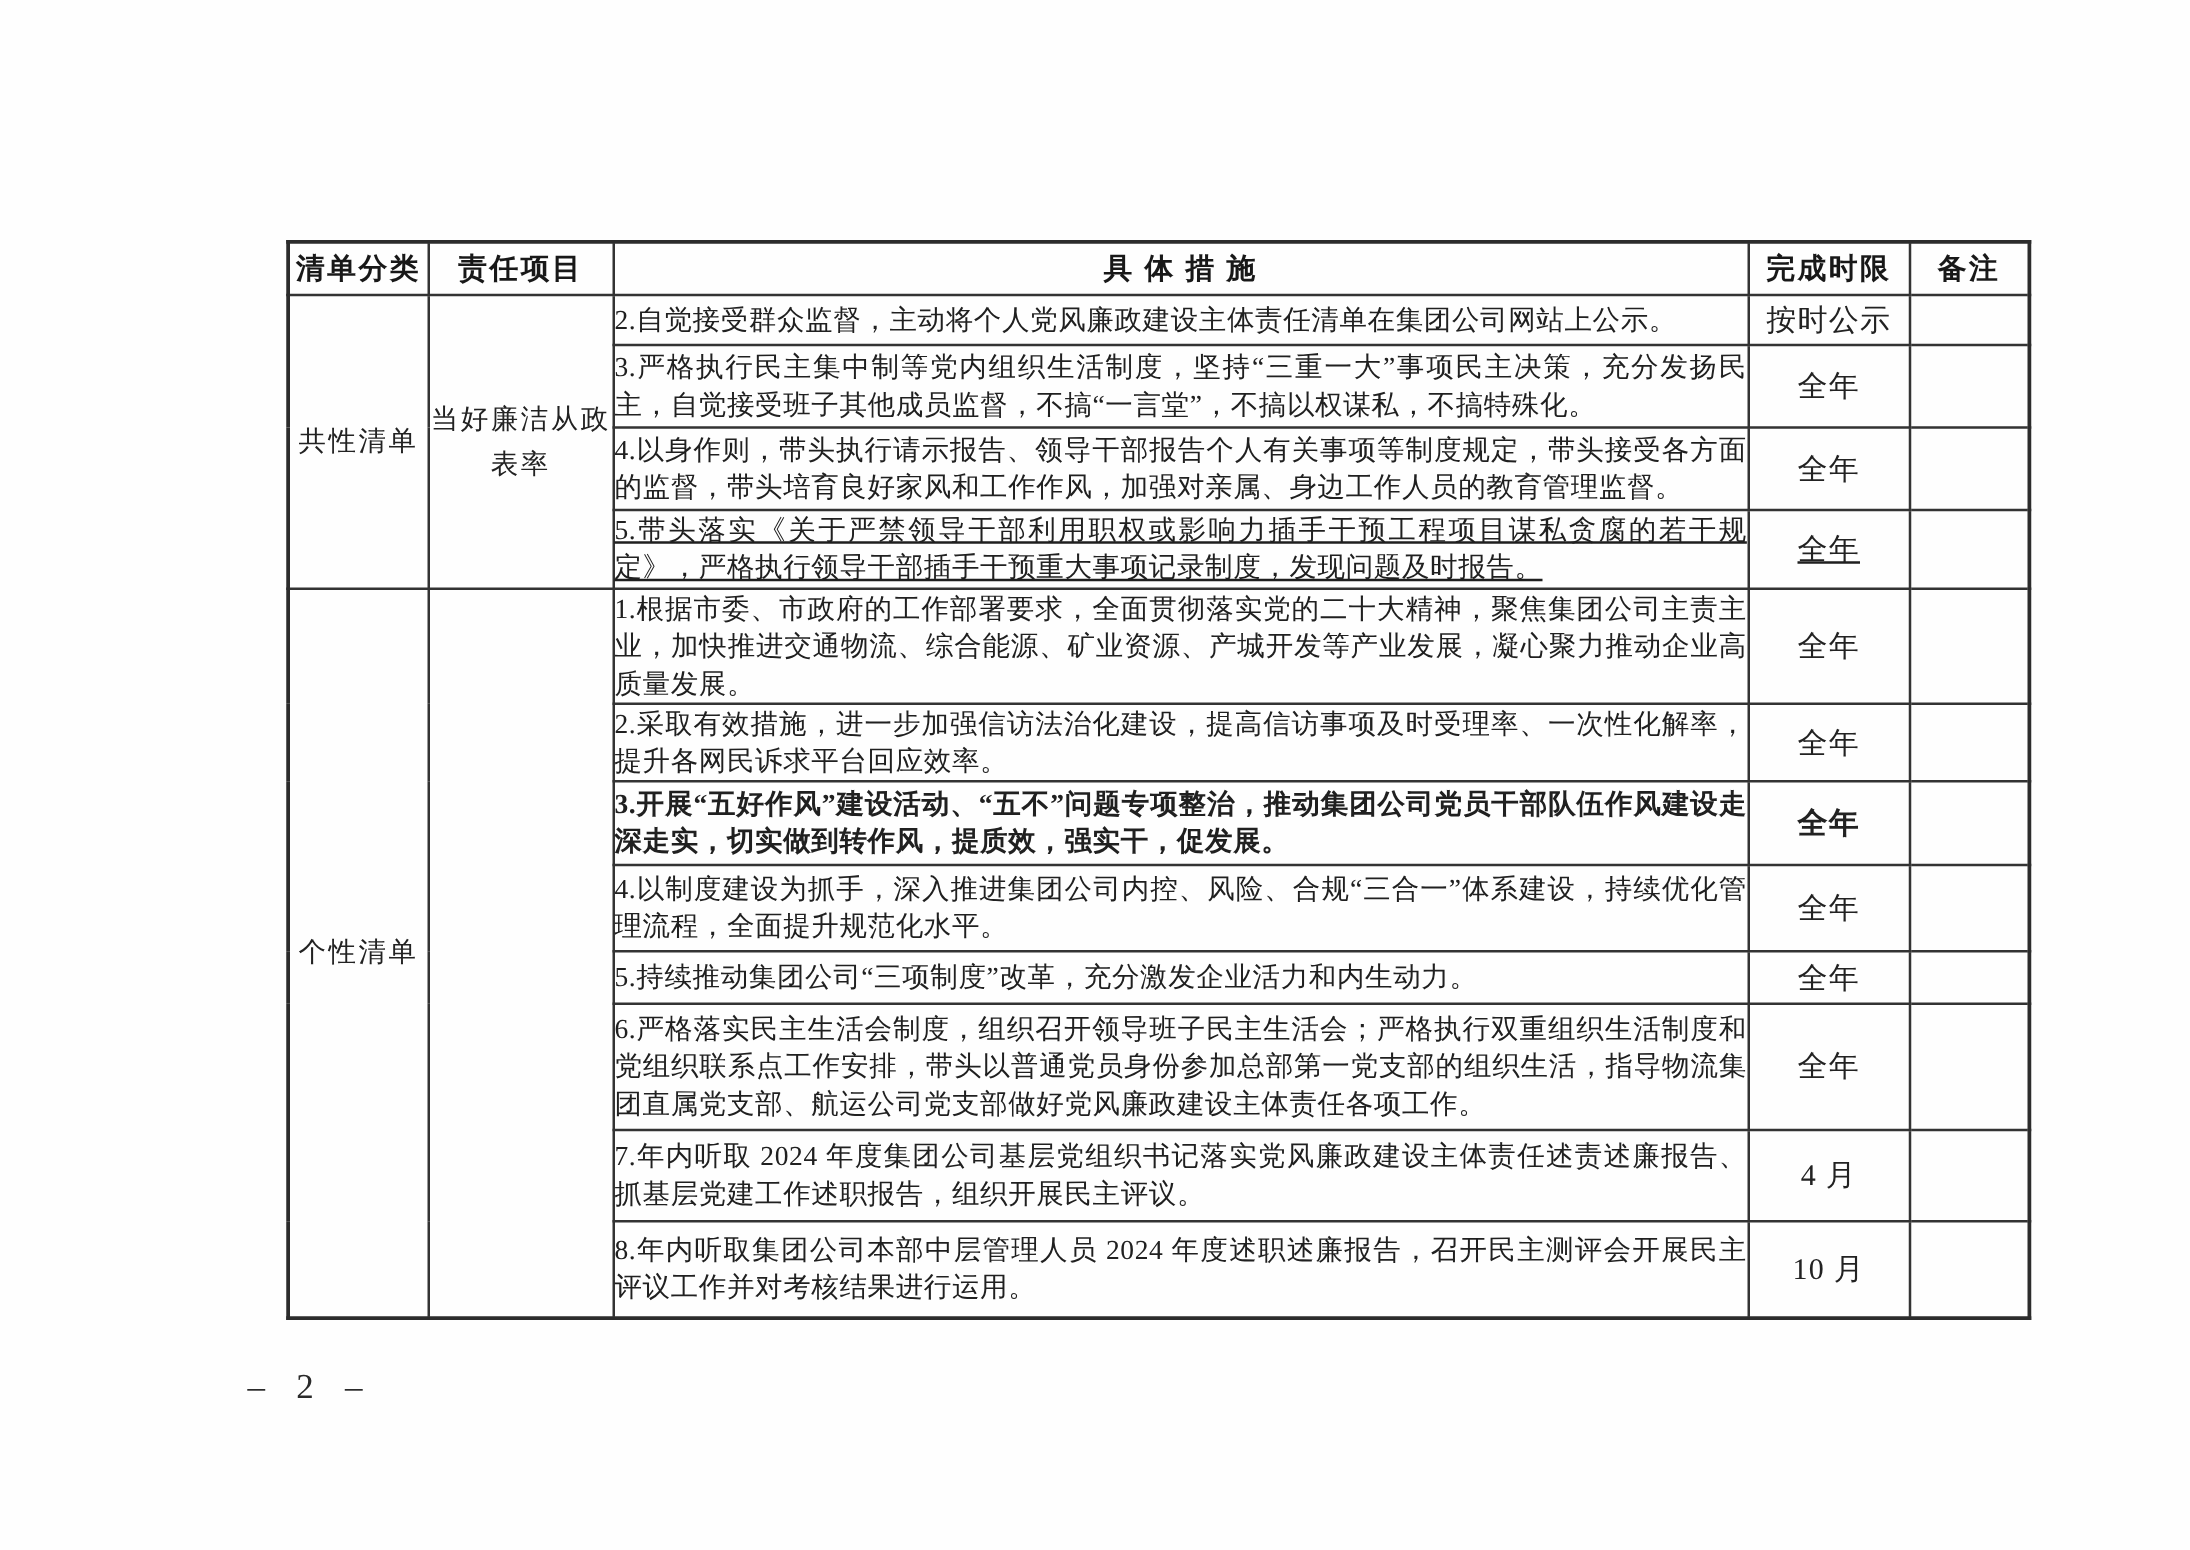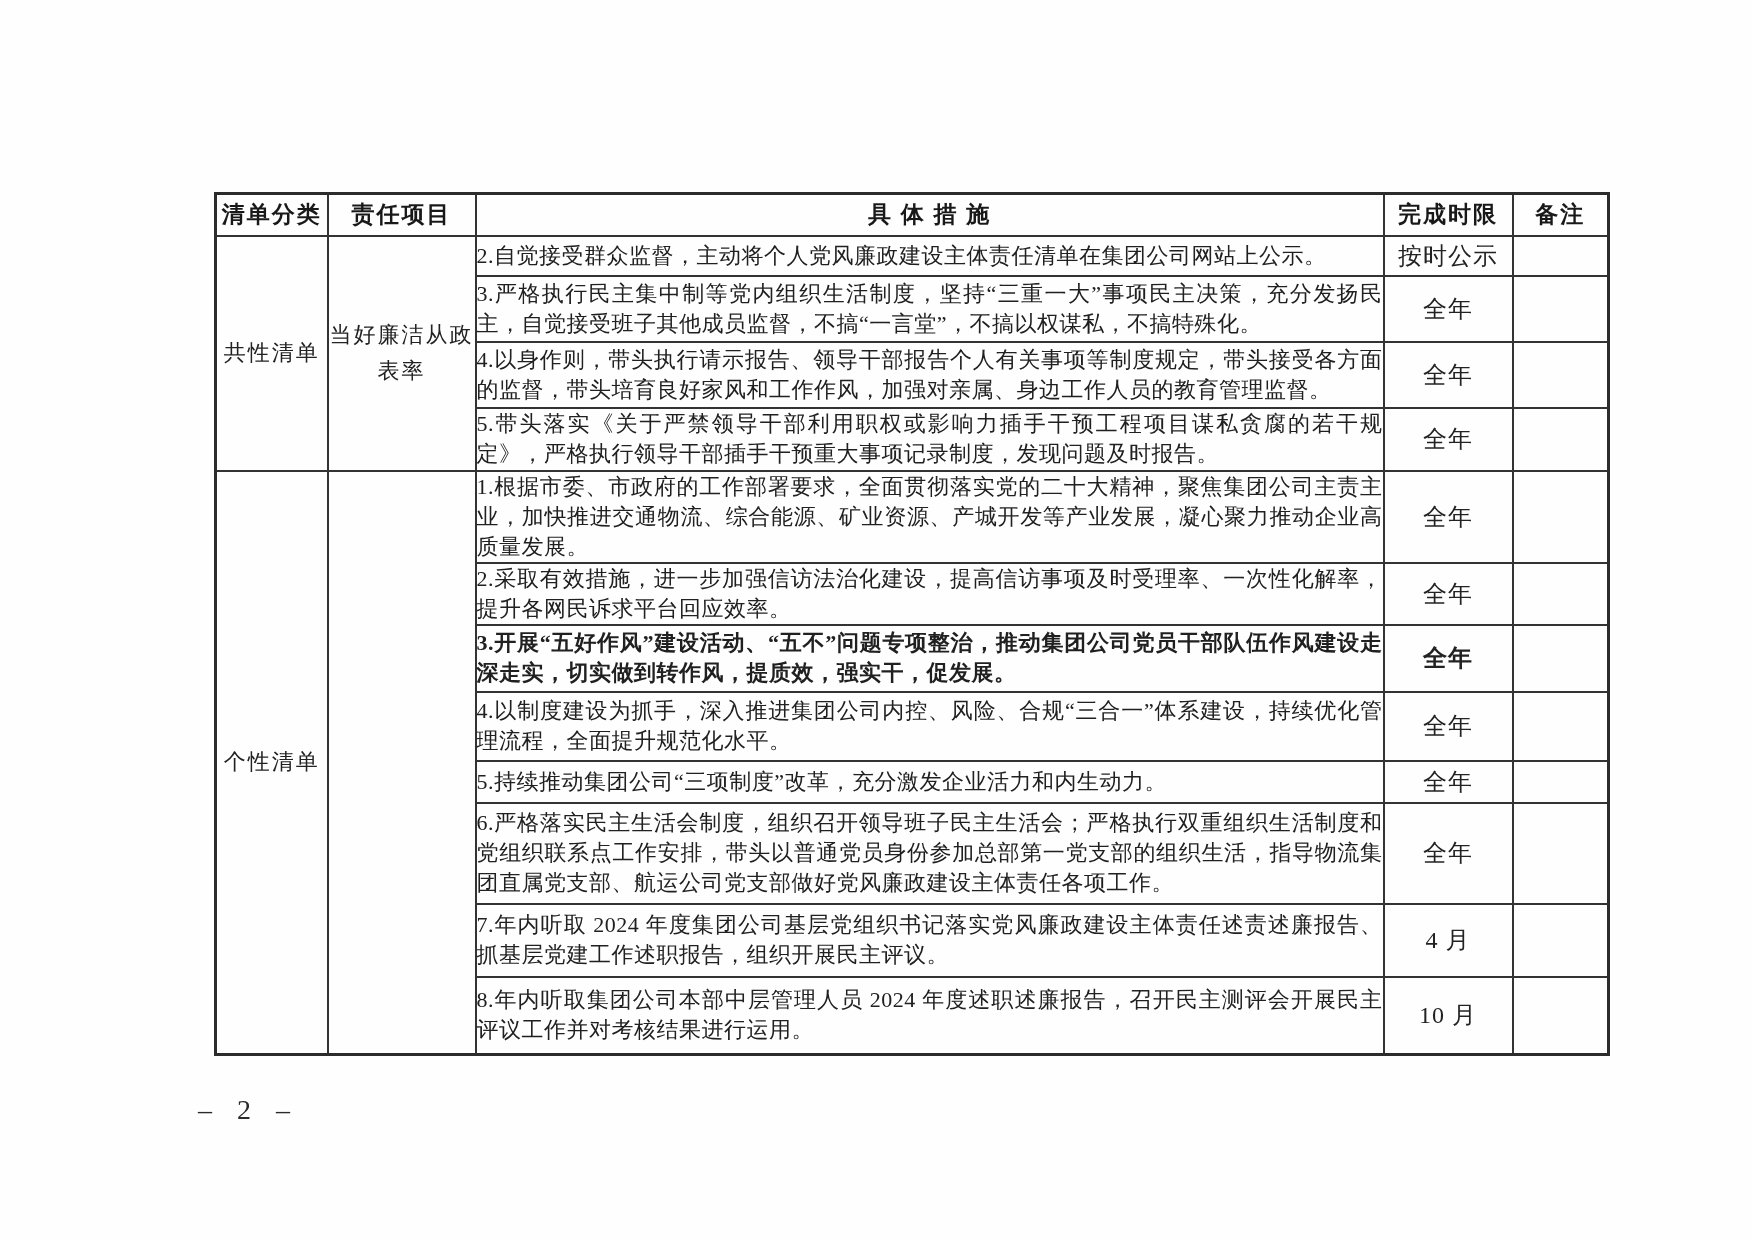--- a/index.html
+++ b/index.html
@@ -11,21 +11,21 @@
     color: #1f1f1f;
   }
   .page {
     position: relative;
     width: 1752px; height: 1240px;
     background: #fefefe;
     overflow: hidden;
   }
   table.duty {
     position: absolute;
-    left: 214px; top: 192px;
+    left: 229px; top: 192px;
     width: 1393px;
     border-collapse: collapse;
     table-layout: fixed;
     border: 3px solid #2c2c2c;
   }
   table.duty th, table.duty td {
     border: 2px solid #333333;
     padding: 0;
     vertical-align: middle;
   }
@@ -109,21 +109,21 @@
       <tr style="height:66px;padding-left:25px;">
         <td class="measure-cell">3.严格执行民主集中制等党内组织生活制度，坚持“三重一大”事项民主决策，充分发扬民主，自觉接受班子其他成员监督，不搞“一言堂”，不搞以权谋私，不搞特殊化。</td>
         <td class="deadline-cell">全年</td>
         <td class="remark-cell"></td>
       </tr>
       <tr style="height:66px;">
         <td class="measure-cell">4.以身作则，带头执行请示报告、领导干部报告个人有关事项等制度规定，带头接受各方面的监督，带头培育良好家风和工作作风，加强对亲属、身边工作人员的教育管理监督。</td>
         <td class="deadline-cell">全年</td>
         <td class="remark-cell"></td>
       </tr>
-      <tr style="height:63px;">
+      <tr style="height:63px;text-decoration:underline;">
         <td class="measure-cell">5.带头落实《关于严禁领导干部利用职权或影响力插手干预工程项目谋私贪腐的若干规定》，严格执行领导干部插手干预重大事项记录制度，发现问题及时报告。</td>
         <td class="deadline-cell">全年</td>
         <td class="remark-cell"></td>
       </tr>
 
       <tr style="height:72px;">
         <td class="category-cell" rowspan="8">个性清单</td>
         <td class="resp-cell" rowspan="8"></td>
         <td class="measure-cell">1.根据市委、市政府的工作部署要求，全面贯彻落实党的二十大精神，聚焦集团公司主责主业，加快推进交通物流、综合能源、矿业资源、产城开发等产业发展，凝心聚力推动企业高质量发展。</td>
         <td class="deadline-cell">全年</td>

